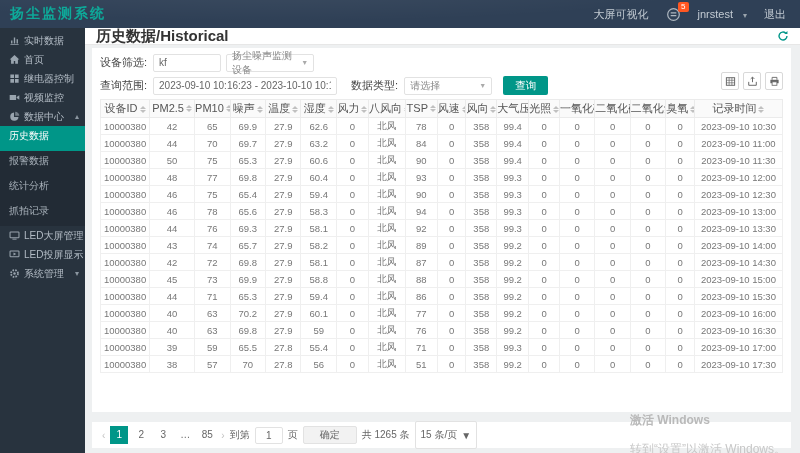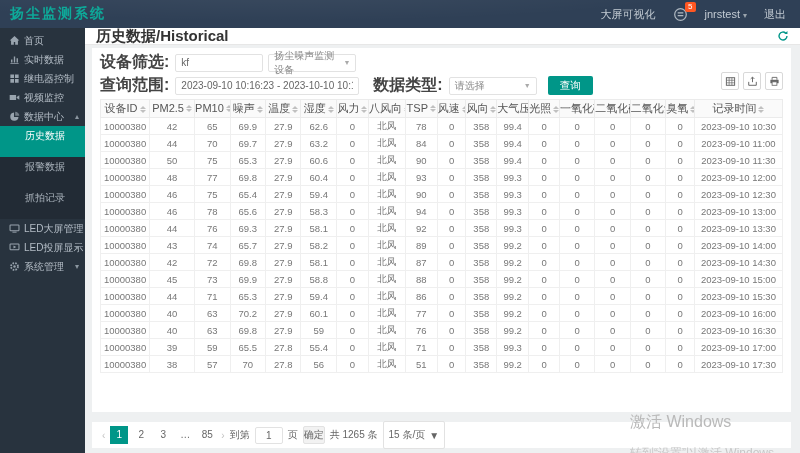--- a/index.html
+++ b/index.html
@@ -10,49 +10,49 @@
   .topbar { position:absolute; top:0; left:0; width:800px; height:28px; background:#2f4056;
     background-image:radial-gradient(ellipse at 35% -60%, rgba(255,255,255,.07), transparent 60%);
     display:flex; align-items:center; justify-content:space-between; z-index:6; }
   .brand { color:#0ea999; font-size:14px; font-weight:bold; letter-spacing:2px; padding-left:10px; }
   .top-right { display:flex; align-items:center; gap:17px; padding-right:14px; color:#c3cbd3; font-size:11px; }
   .top-link { cursor:pointer; }
   .noti-wrap { position:relative; width:15px; height:15px; color:#aeb7c0; }
   .noti-wrap svg { width:15px; height:15px; display:block; }
   .badge { position:absolute; top:-5px; right:-8px; background:#ff5722; color:#fff; font-size:8px;
     height:10px; line-height:10px; padding:0 3px; border-radius:2px; }
-  .user { display:flex; align-items:flex-end; gap:3px; }
+  .user { display:flex; align-items:flex-end; gap:10px; }
   .caret-ch { font-size:8px; color:#9aa4ad; }
 
   
   .sidebar { position:absolute; top:28px; left:0; width:85px; bottom:0; background:#28333e;
     color:#b3bcc5; font-size:10px; padding-top:3px; z-index:5; }
   .side-item { height:19px; display:flex; align-items:center; gap:4px; padding-left:9px; position:relative; cursor:pointer; }
   .side-item .s-icon { width:11px; height:11px; color:#99a4ae; display:inline-flex; }
   .side-item .s-icon svg { width:11px; height:11px; }
   .side-item .caret { position:absolute; right:6px; font-size:8px; color:#8b96a0; }
   .submenu { background:#222b35; }
-  .submenu-item { height:31px; line-height:19px; padding-left:25px; cursor:pointer; color:#aab3bc; }
+  .submenu-item { height:25px; line-height:19px; padding-left:9px; cursor:pointer; color:#aab3bc; }
   .submenu-item.active { background:#009688; color:#fff; }
 
   
   .content { position:absolute; top:28px; left:85px; right:0; bottom:0; background:#eef0f1; }
   .crumbbar { height:17px; background:#fff; border-bottom:1px solid #e7e7e7; display:flex;
     align-items:center; justify-content:space-between; padding:0 11px; }
   .crumb-title { font-size:15px; font-weight:bold; color:#333; }
   .refresh { width:12px; height:12px; color:#009688; cursor:pointer; }
   .refresh svg { width:12px; height:12px; display:block; }
 
   .card { position:absolute; top:20px; left:7px; right:9px; bottom:41px; background:#fff; padding:5px 8px; }
 
   .frow { display:flex; align-items:center; margin-bottom:4px; height:19px; }
-  .flabel { font-size:16px; font-weight:bold; color:#444; margin-right:6px; white-space:nowrap; }
+  .flabel { font-size:11px; font-weight:normal; color:#444; margin-right:6px; white-space:nowrap; }
   .inp { height:18px; border:1px solid #e2e2e2; border-radius:2px; font-size:10px; color:#666;
     padding:0 5px; font-family:"Liberation Sans","DejaVu Sans",sans-serif; outline:none; }
-  .inp.dev { width:88px; margin-right:5px; }
+  .inp.dev { width:68px; margin-right:5px; }
   .inp.range { width:184px; }
   .sel { height:18px; width:88px; border:1px solid #e2e2e2; border-radius:2px; background:#fff;
     display:inline-flex; align-items:center; justify-content:space-between; padding:0 5px;
     font-size:10px; color:#888; cursor:pointer; }
   .sel .sel-caret { font-size:7px; color:#aaa; }
   .gap14 { width:14px; }
   .btn-search { height:19px; padding:0 12px; margin-left:11px; background:#009688; border:none;
     border-radius:2px; color:#fff; font-size:10.5px; cursor:pointer; }
 
   .tools { position:absolute; top:24px; right:8px; display:flex; gap:4px; }
@@ -71,28 +71,28 @@
   .sort .sd { border-top-color:#c0c0c0; }
 
   
   .footbar { position:absolute; left:7px; right:9px; bottom:5px; height:26px; background:#fff;
     display:flex; align-items:center; gap:5px; padding:0 10px; font-size:10px; color:#666; }
   .pg { min-width:18px; height:18px; line-height:18px; text-align:center; padding:0 3px; cursor:pointer; }
   .pg.active { background:#009688; color:#fff; cursor:default; }
   .pg-arrow { color:#c2c2c2; font-size:10px; cursor:pointer; }
   .goto-inp { width:28px; height:17px; border:1px solid #e2e2e2; border-radius:2px; text-align:center;
     font-size:10px; color:#666; outline:none; }
-  .btn-confirm { height:18px; padding:0 0; border:1px solid #e2e2e2; border-radius:2px;
+  .btn-confirm { height:18px; padding:0 16px; border:1px solid #e2e2e2; border-radius:2px;
     background:#f2f2f2; color:#666; font-size:10px; cursor:pointer; }
   .size-sel { height:18px; border:1px solid #e2e2e2; border-radius:2px; display:inline-flex;
     align-items:center; gap:4px; padding:13px 5px; color:#666; cursor:pointer; }
 
   
   .watermark { position:absolute; right:14px; top:384px; z-index:9; pointer-events:none; }
-  .wm1 { font-size:16px; color:#b9b9b9; }
+  .wm1 { font-size:12px; color:#b9b9b9;font-weight:bold; }
   .wm2 { font-size:12px; color:#c7c7c7; margin-top:12px; }
 </style>
 </head>
 <body>
 
 <div class="topbar">
   <div class="brand">扬尘监测系统</div>
   <div class="top-right">
     <span class="top-link">大屏可视化</span>
     <span class="noti-wrap">
@@ -107,32 +107,32 @@
       <span class="caret-ch">▾</span>
     </span>
     <span class="top-link">退出</span>
   </div>
 </div>
 
 <div class="sidebar">
     <div class="side-item">
       <span class="s-icon">
         <svg viewBox="0 0 16 16">
+          <path fill="currentColor" d="M2 13.5h12v1H2zM3 8h2v4.5H3zM7 3.5h2v9H7zM11 6h2v6.5h-2z"></path>
+        </svg>
+      </span>
+      <span class="s-label">实时数据</span>
+    </div>
+    <div class="side-item">
+      <span class="s-icon">
+        <svg viewBox="0 0 16 16">
           <path fill="currentColor" d="M8 1.5L1 8h2v6h4v-4h2v4h4V8h2z"></path>
         </svg>
       </span>
       <span class="s-label">首页</span>
-    </div>
-    <div class="side-item">
-      <span class="s-icon">
-        <svg viewBox="0 0 16 16">
-          <path fill="currentColor" d="M2 13.5h12v1H2zM3 8h2v4.5H3zM7 3.5h2v9H7zM11 6h2v6.5h-2z"></path>
-        </svg>
-      </span>
-      <span class="s-label">实时数据</span>
     </div>
     <div class="side-item">
       <span class="s-icon">
         <svg viewBox="0 0 16 16">
           <path fill="currentColor" d="M2 2h5.3v5.3H2zM8.7 2H14v5.3H8.7zM2 8.7h5.3V14H2zM8.7 8.7H14V14H8.7z"></path>
         </svg>
       </span>
       <span class="s-label">继电器控制</span>
     </div>
     <div class="side-item">
@@ -149,20 +149,21 @@
           <path fill="currentColor" d="M7.3 2.2a6 6 0 1 0 6.5 6.5H7.3z"></path>
           <path fill="currentColor" opacity=".65" d="M9 1a6 6 0 0 1 6 6H9z"></path>
         </svg>
       </span>
       <span class="s-label">数据中心</span>
       <span class="caret">▴</span>
     </div>
     <div class="submenu">
       <div class="submenu-item active">历史数据</div>
       <div class="submenu-item">报警数据</div>
+      <div class="submenu-item">统计分析</div>
       <div class="submenu-item">抓拍记录</div>
     </div>
     <div class="side-item">
       <span class="s-icon">
         <svg viewBox="0 0 16 16">
           <rect x="1.5" y="2.8" width="13" height="8.4" rx="1" fill="none" stroke="currentColor" stroke-width="1.5"></rect>
           <path fill="currentColor" d="M5 12.6h6v1.4H5z"></path>
         </svg>
       </span>
       <span class="s-label">LED大屏管理</span>

